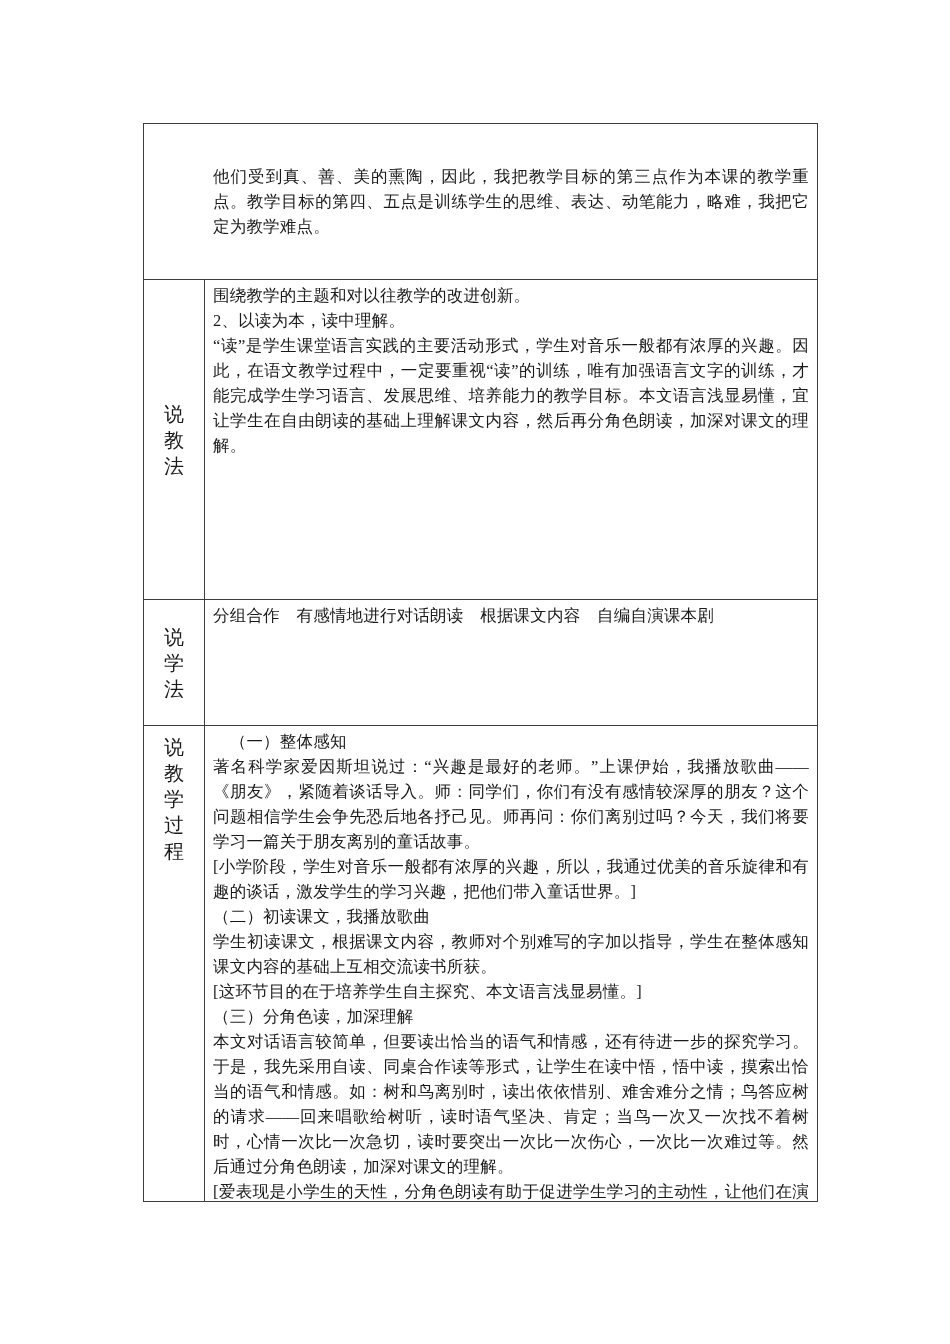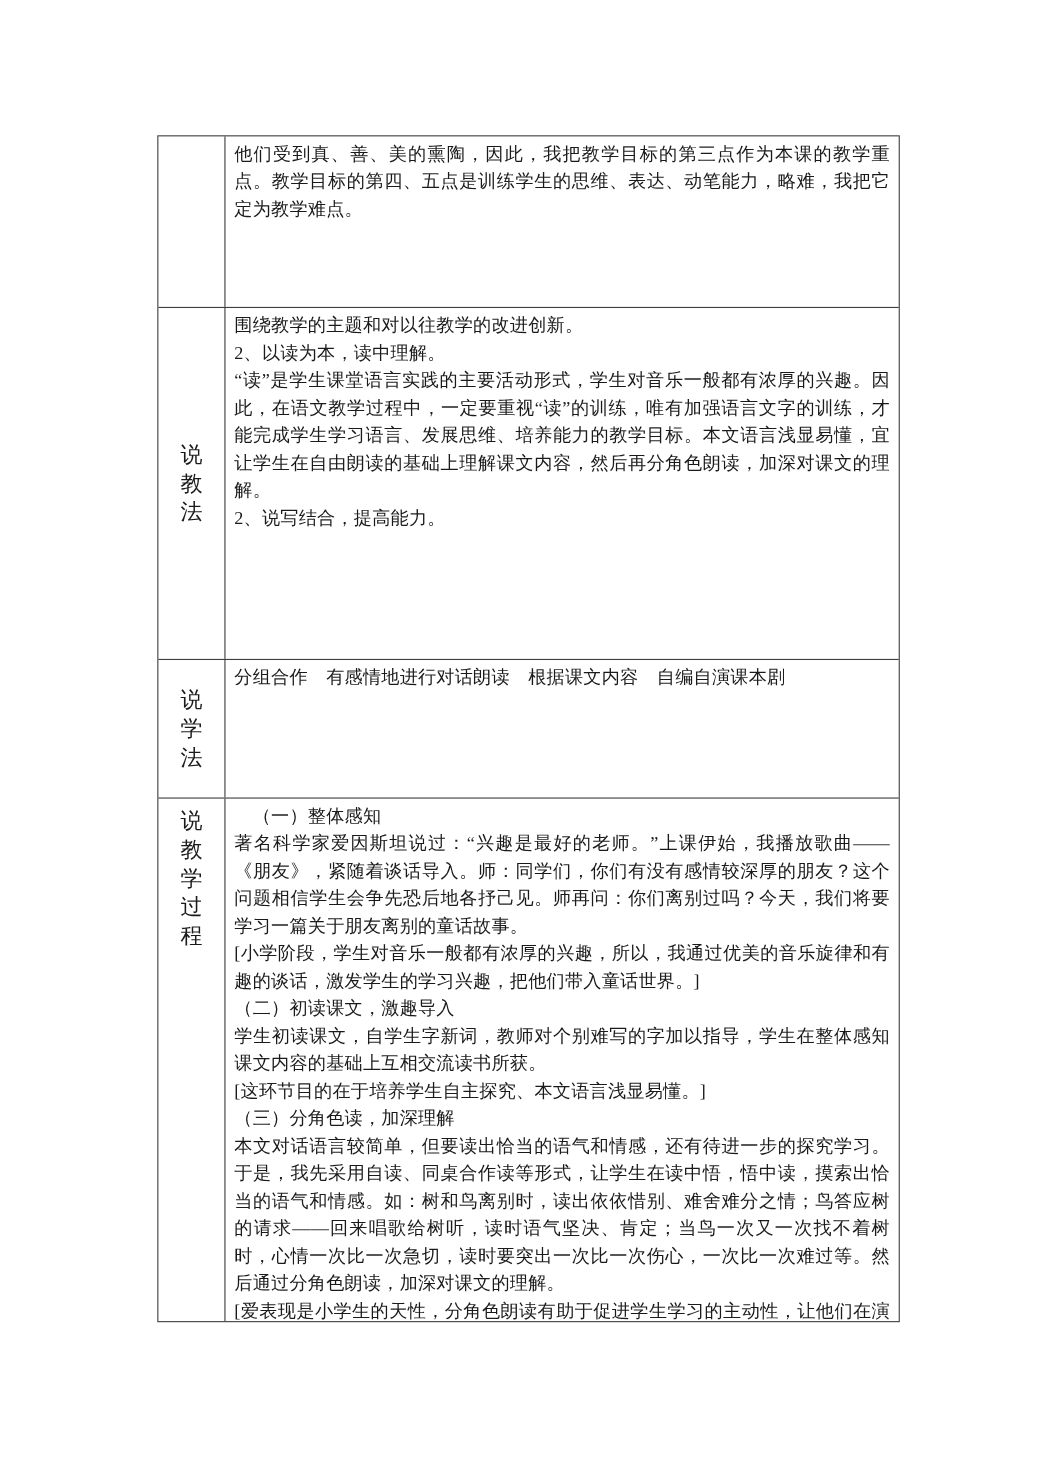--- a/index.html
+++ b/index.html
@@ -23,21 +23,21 @@
     box-sizing: border-box;
     background: #ffffff;
   }
   .trow {
     display: flex;
     box-sizing: border-box;
   }
   .trow + .trow {
     border-top: 1px solid #3d3d3d;
   }
-  .trow:nth-child(1) { height: 155px; }
+  .trow:nth-child(1) { height: 155px; align-items: center; }
   .trow:nth-child(2) { height: 320px; }
   .trow:nth-child(3) { height: 126px; }
   .trow:nth-child(4) { height: 476px; }
   .label-cell {
     width: 61px;
     flex: 0 0 61px;
     border-right: 1px solid #3d3d3d;
     box-sizing: border-box;
     display: flex;
     flex-direction: column;
@@ -87,21 +87,20 @@
     <div class="trow">
       <div class="label-cell">
         <div class="label-text">说
 教
 法</div>
       </div>
       <div class="content-cell">
         <p class="para">围绕教学的主题和对以往教学的改进创新。</p>
         <p class="para">2、以读为本，读中理解。</p>
         <p class="para">“读”是学生课堂语言实践的主要活动形式，学生对音乐一般都有浓厚的兴趣。因此，在语文教学过程中，一定要重视“读”的训练，唯有加强语言文字的训练，才能完成学生学习语言、发展思维、培养能力的教学目标。本文语言浅显易懂，宜让学生在自由朗读的基础上理解课文内容，然后再分角色朗读，加深对课文的理解。</p>
-        <p class="para">2、说写结合，提高能力。</p>
       </div>
     </div>
     <div class="trow">
       <div class="label-cell">
         <div class="label-text">说
 学
 法</div>
       </div>
       <div class="content-cell">
         <p class="para bold">分组合作　有感情地进行对话朗读　根据课文内容　自编自演课本剧</p>
@@ -112,21 +111,21 @@
         <div class="label-text">说
 教
 学
 过
 程</div>
       </div>
       <div class="content-cell">
         <p class="para">　（一）整体感知</p>
         <p class="para">著名科学家爱因斯坦说过：“兴趣是最好的老师。”上课伊始，我播放歌曲——《朋友》，紧随着谈话导入。师：同学们，你们有没有感情较深厚的朋友？这个问题相信学生会争先恐后地各抒己见。师再问：你们离别过吗？今天，我们将要学习一篇关于朋友离别的童话故事。</p>
         <p class="para bold">[小学阶段，学生对音乐一般都有浓厚的兴趣，所以，我通过优美的音乐旋律和有趣的谈话，激发学生的学习兴趣，把他们带入童话世界。]</p>
-        <p class="para">（二）初读课文，激趣导入</p>
-        <p class="para">学生初读课文，自学生字新词，教师对个别难写的字加以指导，学生在整体感知课文内容的基础上互相交流读书所获。</p>
+        <p class="para">（二）初读课文，我播放歌曲</p>
+        <p class="para">学生初读课文，根据课文内容，教师对个别难写的字加以指导，学生在整体感知课文内容的基础上互相交流读书所获。</p>
         <p class="para bold">[这环节目的在于培养学生自主探究、本文语言浅显易懂。]</p>
         <p class="para">（三）分角色读，加深理解</p>
         <p class="para">本文对话语言较简单，但要读出恰当的语气和情感，还有待进一步的探究学习。于是，我先采用自读、同桌合作读等形式，让学生在读中悟，悟中读，摸索出恰当的语气和情感。如：树和鸟离别时，读出依依惜别、难舍难分之情；鸟答应树的请求——回来唱歌给树听，读时语气坚决、肯定；当鸟一次又一次找不着树时，心情一次比一次急切，读时要突出一次比一次伤心，一次比一次难过等。然后通过分角色朗读，加深对课文的理解。</p>
         <p class="para bold">[爱表现是小学生的天性，分角色朗读有助于促进学生学习的主动性，让他们在演中学。这一训练过程，老师只起引导作用，真正的主角是学生，这就充分地发挥了学生的主体作用，让他们有充分的读书时间，使他们有所领悟，有所发现，有所创新。]</p>
       </div>
     </div>
   </div>
 
 </body></html>

